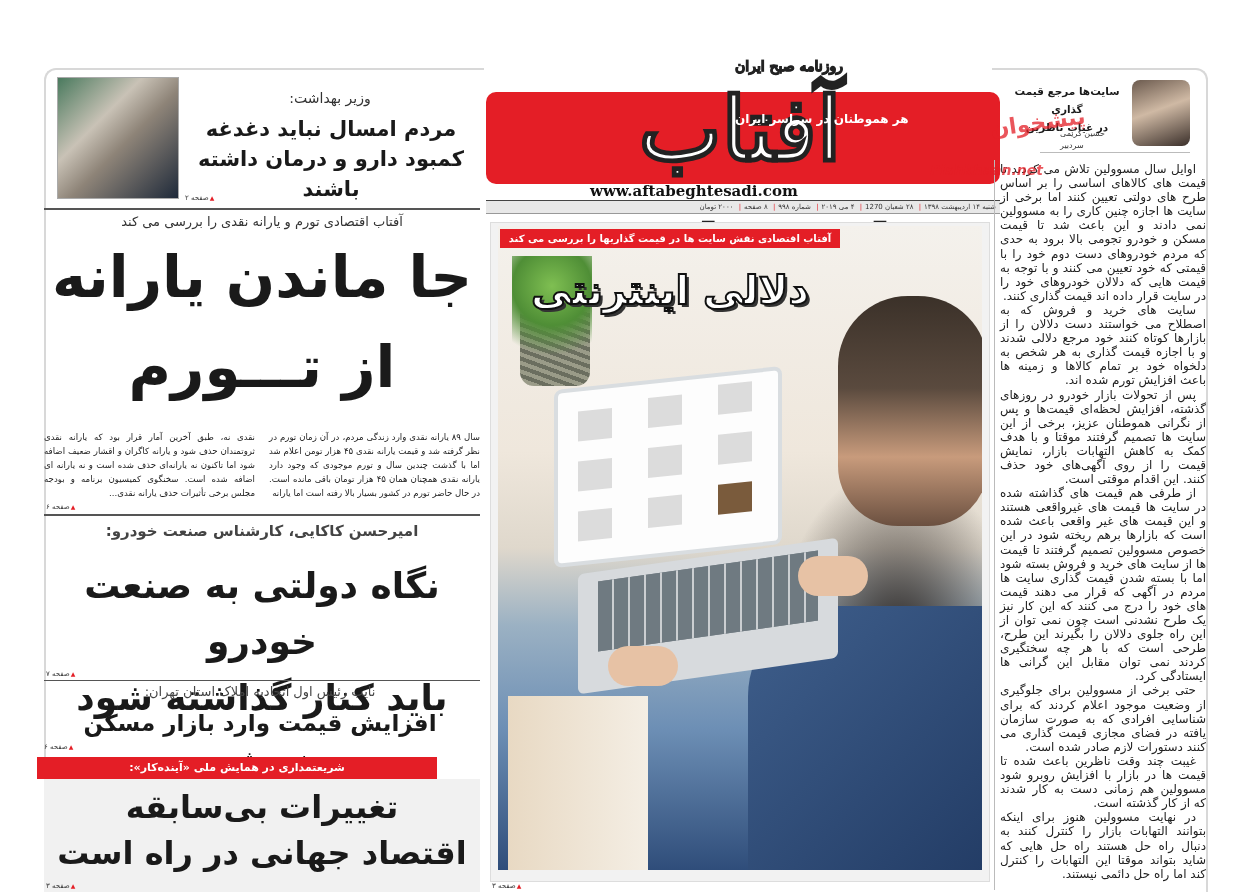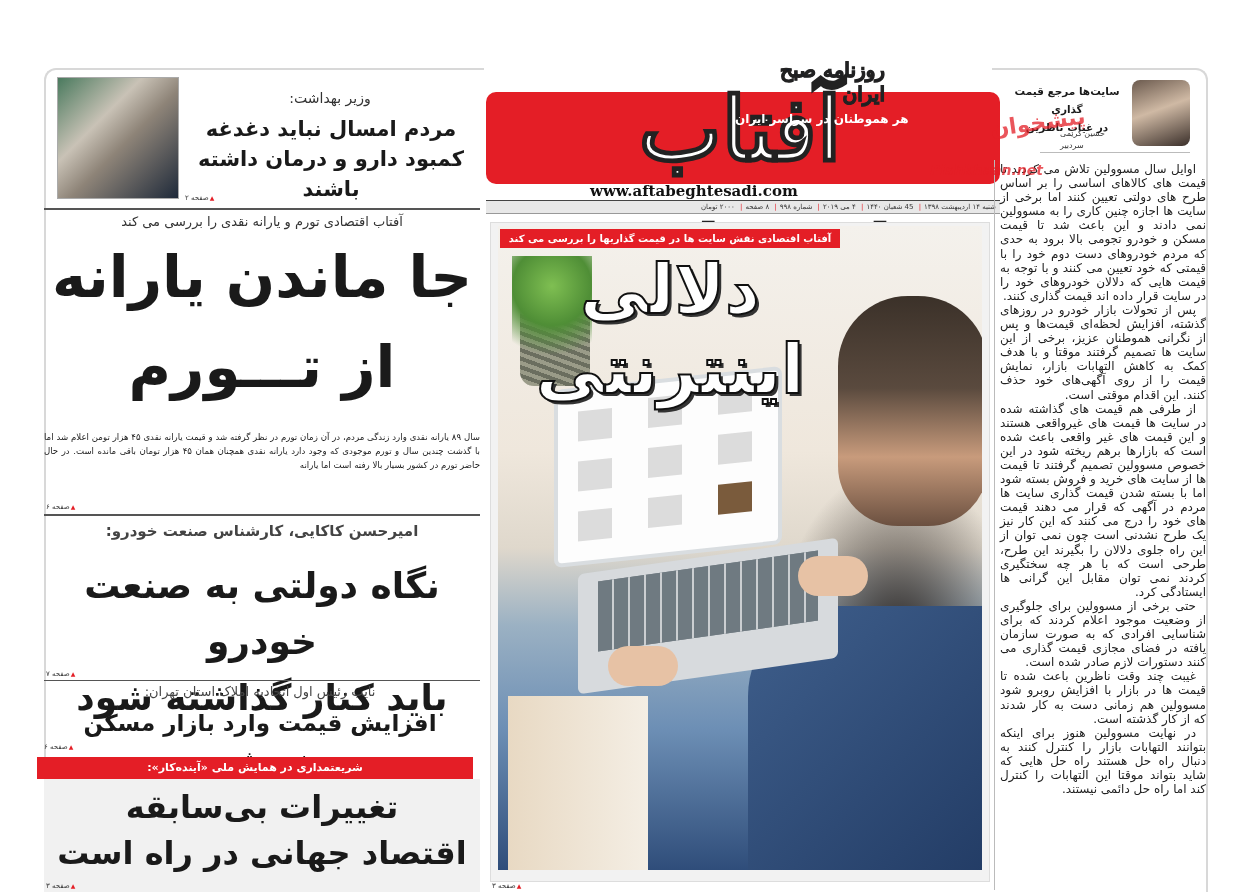--- a/index.html
+++ b/index.html
@@ -2,21 +2,21 @@
 <html><head>
 <meta charset="utf-8">
 <style>
 *{box-sizing:border-box;margin:0;padding:0}
 html,body{width:1250px;height:892px;background:#ffffff;overflow:hidden}
 body{position:relative;font-family:"DejaVu Sans",sans-serif;color:#1a1a1a;direction:rtl}
 
 .leftframe{position:absolute;left:44px;top:68px;width:440px;height:824px;border:2px solid #d8d8d8;border-radius:12px 0 0 0;border-right:none;border-bottom:none;background:#fff}
 .rightframe{position:absolute;left:992px;top:68px;width:216px;height:824px;border:2px solid #d8d8d8;border-radius:0 12px 0 0;border-left:none;border-bottom:none;background:#fff}
 
-.mast-top{position:absolute;left:735px;top:58px;width:150px;text-align:right;font-size:20px;font-weight:bold;color:#0f172a;-webkit-text-stroke:1px #222;font-family:"DejaVu Serif",serif}
+.mast-top{position:absolute;left:735px;top:58px;width:150px;text-align:left;font-size:14px;font-weight:bold;color:#0f172a;-webkit-text-stroke:1px #222;font-family:"DejaVu Serif",serif}
 .redband{position:absolute;left:486px;top:92px;width:514px;height:92px;background:#e41e26;border-radius:10px}
 .logo-text{position:absolute;left:500px;top:64px;width:480px;height:130px;font-size:88px;font-weight:bold;color:#fff;-webkit-text-stroke:2px #222;text-align:center;line-height:130px;font-family:"DejaVu Serif",serif;letter-spacing:4px}
 .tagline{position:absolute;left:735px;top:112px;font-size:12px;font-weight:bold;color:#fff}
 .url{position:absolute;left:590px;top:182px;font-family:"DejaVu Serif",serif;font-weight:bold;font-size:15px;color:#111;direction:ltr}
 .dateline{position:absolute;left:486px;top:200px;width:514px;height:14px;background:#e8e8e8;border-top:1px solid #444;border-bottom:1px solid #999;font-size:7px;line-height:13px;padding-right:4px;color:#333;white-space:nowrap;overflow:hidden}
 .dateline span.sep{color:#e41e26;margin:0 3px}
 
 .wm{position:absolute;left:990px;top:110px;font-size:22px;font-weight:bold;color:#e41e26;opacity:.75;transform:rotate(-8deg)}
 .wm2{position:absolute;left:930px;top:162px;font-size:14px;font-style:italic;font-weight:bold;color:#e41e26;opacity:.75;direction:ltr}
 
@@ -35,74 +35,75 @@
 .pageref::before{content:"▲";color:#e41e26;font-size:6px;margin-left:1px}
 .hr-dark{position:absolute;height:2px;background:#555}
 .main-kicker{position:absolute;left:44px;top:214px;width:436px;text-align:center;font-size:13px;color:#333}
 .main-head{position:absolute;left:44px;top:232px;width:436px;text-align:center;font-size:58px;font-weight:bold;line-height:90px;letter-spacing:2px}
 .body2col{position:absolute;left:44px;top:430px;width:436px;display:flex;gap:14px;font-size:8.6px;line-height:14px;text-align:justify}
 .body2col div{flex:1}
 .sub-kicker{position:absolute;left:44px;top:522px;width:436px;text-align:center;font-size:15px;font-weight:bold;color:#444}
 .sub-head{position:absolute;left:44px;top:558px;width:436px;text-align:center;font-size:36px;font-weight:bold;line-height:56px}
 .k3{position:absolute;left:40px;top:684px;width:440px;text-align:center;font-size:13px;color:#444}
 .h3{position:absolute;left:40px;top:705px;width:440px;text-align:center;font-size:23px;font-weight:bold;line-height:36px}
-.redbar{position:absolute;left:37px;top:757px;width:436px;height:22px;background:#e41e26;color:#fff;text-align:center;font-size:11px;line-height:22px;font-weight:bold}
+.redbar{position:absolute;left:37px;top:757px;width:400px;height:22px;background:#e41e26;color:#fff;text-align:center;font-size:11px;line-height:22px;font-weight:bold}
 .graybox{position:absolute;left:44px;top:779px;width:436px;height:113px;background:#f1f1f1}
 .h4{position:absolute;left:44px;top:784px;width:436px;text-align:center;font-size:32px;font-weight:bold;line-height:46px}
 
 .feature-frame{position:absolute;left:490px;top:222px;width:500px;height:660px;background:#f2f2f2;border:1px solid #ddd}
 .feature-img{position:absolute;left:498px;top:226px;width:484px;height:644px;background:
  radial-gradient(ellipse 120px 180px at 400px 420px,#2b2420 0%,rgba(43,36,32,0) 100%),
  linear-gradient(180deg,#f4f1ec 0%,#efe7dc 35%,#dfd8cc 50%,#9bb1c3 62%,#6d8fb5 78%,#2f4d7a 100%);overflow:hidden}
 .plant{position:absolute;left:14px;top:30px;width:80px;height:120px;background:radial-gradient(circle at 40px 30px,#7fbf52 0%,#4f8e36 40%,rgba(79,142,54,0) 70%)}
 .pot{position:absolute;left:22px;top:60px;width:70px;height:100px;border-radius:8px 8px 14px 14px;background:repeating-linear-gradient(20deg,#6b6e5f 0 4px,#9a9b88 4px 8px)}
 .laptop-screen{position:absolute;left:56px;top:152px;width:228px;height:178px;background:#fdfdfd;border:4px solid #d9dde0;border-radius:8px;transform:skewY(-6deg)}
 .laptop-screen .cell{position:absolute;width:34px;height:30px;background:#dcdcdc}
 .laptop-base{position:absolute;left:80px;top:330px;width:260px;height:120px;background:#d7dadd;border-radius:6px;transform:skewY(-8deg)}
 .keys{position:absolute;left:100px;top:340px;width:220px;height:70px;background:repeating-linear-gradient(90deg,#5e6a72 0 14px,#c9cdd0 14px 16px),#5e6a72;opacity:.85;transform:skewY(-8deg)}
 .man-head{position:absolute;left:340px;top:70px;width:150px;height:230px;border-radius:70px 70px 60px 60px;background:linear-gradient(180deg,#3b3129 0%,#5a4a3e 40%,#c89b7c 70%,#6b5040 100%)}
 .man-body{position:absolute;left:250px;top:380px;width:260px;height:280px;border-radius:90px 0 0 0;background:linear-gradient(135deg,#3f5f8c 0%,#213a63 100%)}
 .hand{position:absolute;width:70px;height:40px;border-radius:20px;background:#e7c2a5}
 .chair{position:absolute;left:10px;top:470px;width:140px;height:190px;background:linear-gradient(90deg,#e8d9c3,#f4eee4)}
 .red-kicker{position:absolute;left:500px;top:229px;width:340px;height:19px;background:#e41e26;color:#fff;font-size:10px;font-weight:bold;line-height:19px;text-align:center}
-.feature-head{position:absolute;left:500px;top:250px;width:340px;text-align:center;font-size:68px;font-weight:bold;color:#fff;-webkit-text-stroke:2px #111;text-shadow:3px 3px 0 #333;line-height:80px}
+.feature-head{position:absolute;left:500px;top:250px;width:340px;text-align:center;font-size:40px;font-weight:bold;color:#fff;-webkit-text-stroke:2px #111;text-shadow:3px 3px 0 #333;line-height:80px}
 </style>
 </head>
 <body>
 
 <div class="leftframe"></div>
 <div class="rightframe"></div>
 
 <div class="redband"></div>
 <div class="logo-text">آفتاب اقتصادی</div>
 <div class="mast-top">روزنامه صبح ایران</div>
 <div class="tagline">هر هموطنان در سراسر ایران</div>
 <div class="url">www.aftabeghtesadi.com</div>
 <div class="dateline">
   <span>شنبه ۱۴ اردیبهشت ۱۳۹۸</span><span class="sep">|</span>
-  <span>45 شعبان ۱۴۴۰</span><span class="sep">|</span>
+  <span>۲۸ شعبان 1270</span><span class="sep">|</span>
   <span>۴ می ۲۰۱۹</span><span class="sep">|</span>
   <span>شماره ۹۹۸</span><span class="sep">|</span>
   <span>۸ صفحه</span><span class="sep">|</span>
   <span>۲۰۰۰ تومان</span>
 </div>
 
 <div class="ed-photo"></div>
 <div class="ed-title">
   <div>سایت‌ها مرجع قیمت گذاری</div>
   <div>در غیاب ناظرین</div>
 </div>
 <div class="ed-author">
   <div>حسین کریمی</div>
   <div>سردبیر</div>
 </div>
 <div class="ed-rule"></div>
 <div class="vrule"></div>
 <div class="ed-body">
   <p>اوایل سال مسوولین تلاش می کردند تا قیمت های کالاهای اساسی را بر اساس طرح های دولتی تعیین کنند اما برخی از سایت ها اجازه چنین کاری را به مسوولین نمی دادند و این باعث شد تا قیمت مسکن و خودرو تجومی بالا برود به حدی که مردم خودروهای دست دوم خود را با قیمتی که خود تعیین می کنند و با توجه به قیمت هایی که دلالان خودروهای خود را در سایت قرار داده اند قیمت گذاری کنند.</p>
+  <p>سایت های خرید و فروش که به اصطلاح می خواستند دست دلالان را از بازارها کوتاه کنند خود مرجع دلالی شدند و با اجازه قیمت گذاری به هر شخص به دلخواه خود بر تمام کالاها و زمینه ها باعث افزایش تورم شده اند.</p>
   <p>پس از تحولات بازار خودرو در روزهای گذشته، افزایش لحظه‌ای قیمت‌ها و پس از نگرانی هموطنان عزیز، برخی از این سایت ها تصمیم گرفتند موقتا و با هدف کمک به کاهش التهابات بازار، نمایش قیمت را از روی آگهی‌های خود حذف کنند. این اقدام موقتی است.</p>
   <p>از طرفی هم قیمت های گذاشته شده در سایت ها قیمت های غیرواقعی هستند و این قیمت های غیر واقعی باعث شده است که بازارها برهم ریخته شود در این خصوص مسوولین تصمیم گرفتند تا قیمت ها از سایت های خرید و فروش بسته شود اما با بسته شدن قیمت گذاری سایت ها مردم در آگهی که قرار می دهند قیمت های خود را درج می کنند که این کار نیز یک طرح نشدنی است چون نمی توان از این راه جلوی دلالان را بگیرند این طرح، طرحی است که با هر چه سختگیری کردند نمی توان مقابل این گرانی ها ایستادگی کرد.</p>
   <p>حتی برخی از مسوولین برای جلوگیری از وضعیت موجود اعلام کردند که برای شناسایی افرادی که به صورت سازمان یافته در فضای مجازی قیمت گذاری می کنند دستورات لازم صادر شده است.</p>
   <p>غیبت چند وقت ناظرین باعث شده تا قیمت ها در بازار با افزایش روبرو شود مسوولین هم زمانی دست به کار شدند که از کار گذشته است.</p>
   <p>در نهایت مسوولین هنوز برای اینکه بتوانند التهابات بازار را کنترل کنند به دنبال راه حل هستند راه حل هایی که شاید بتواند موقتا این التهابات را کنترل کند اما راه حل دائمی نیستند.</p>
 </div>
 
 <div class="wm">پیشخوان</div>
 <div class="wm2">Pishkhaan.net</div>
 
@@ -115,20 +116,21 @@
 <div class="pageref" style="left:185px;top:194px">صفحه ۲</div>
 <div class="hr-dark" style="left:44px;top:208px;width:436px"></div>
 
 <div class="main-kicker">آفتاب اقتصادی تورم و یارانه نقدی را بررسی می کند</div>
 <div class="main-head">
   <div>جا ماندن یارانه</div>
   <div>از تـــورم</div>
 </div>
 <div class="body2col">
   <div>سال ۸۹ یارانه نقدی وارد زندگی مردم، در آن زمان تورم در نظر گرفته شد و قیمت یارانه نقدی ۴۵ هزار تومن اعلام شد اما با گذشت چندین سال و تورم موجودی که وجود دارد یارانه نقدی همچنان همان ۴۵ هزار تومان باقی مانده است. در حال حاضر تورم در کشور بسیار بالا رفته است اما یارانه</div>
+  <div>نقدی نه، طبق آخرین آمار قرار بود که یارانه نقدی ثروتمندان حذف شود و یارانه کاگران و اقشار ضعیف اضافه شود اما تاکنون نه یارانه‌ای حذف شده است و نه یارانه ای اضافه شده است. سخنگوی کمیسیون برنامه و بودجه مجلس برخی تأثیرات حذف یارانه نقدی...</div>
 </div>
 <div class="pageref" style="left:46px;top:503px">صفحه ۶</div>
 <div class="hr-dark" style="left:44px;top:514px;width:436px"></div>
 
 <div class="sub-kicker">امیرحسن کاکایی، کارشناس صنعت خودرو:</div>
 <div class="sub-head">
   <div>نگاه دولتی به صنعت خودرو</div>
   <div>باید کنار گذاشته شود</div>
 </div>
 <div class="pageref" style="left:46px;top:670px">صفحه ۷</div>

